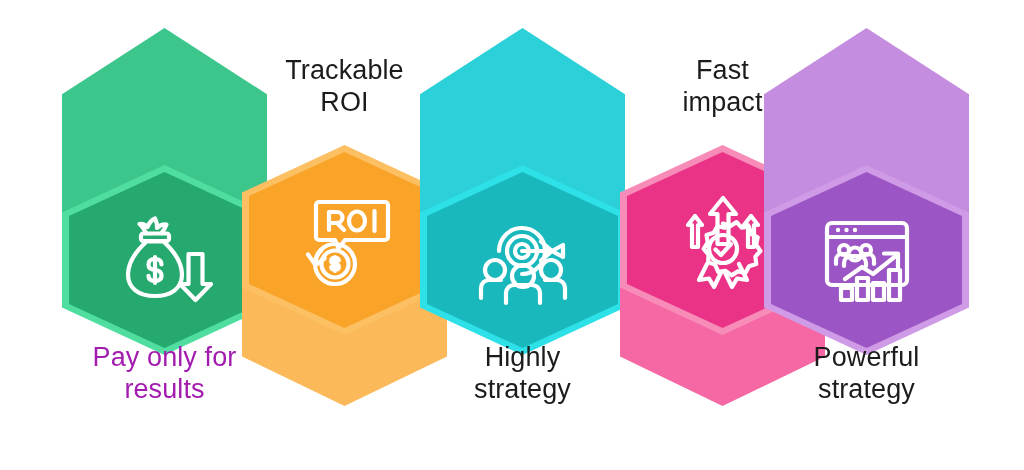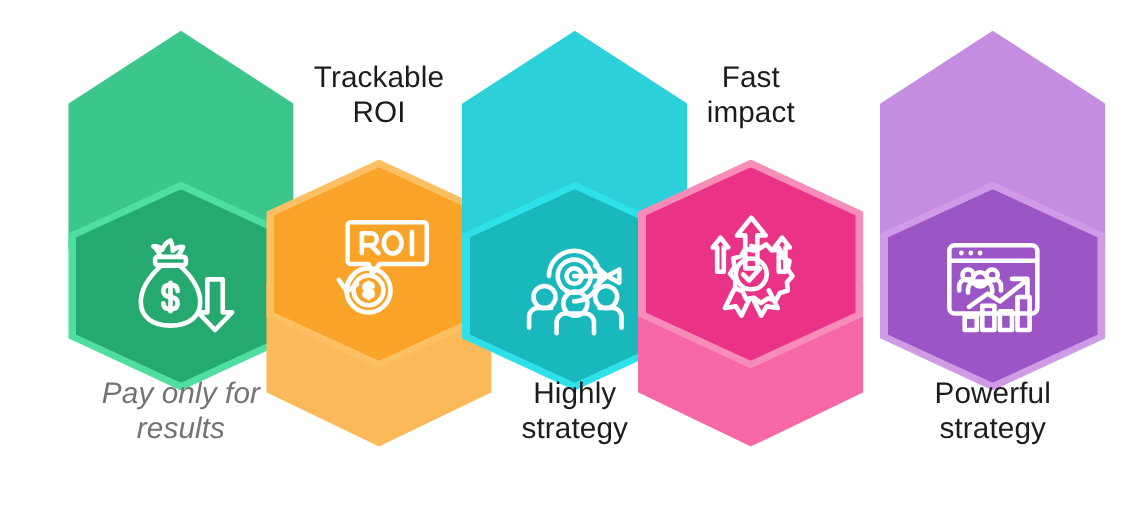--- a/index.html
+++ b/index.html
@@ -78,21 +78,21 @@
       <div class="hex-icon" style="left: 52.5px; top: 210px; width: 100px; height: 100px;">
 <svg width="100" height="100" viewBox="0 0 100 100" fill="none" stroke="#ffffff" stroke-width="4.2" stroke-linecap="round" stroke-linejoin="round">
   <path d="M31 23 q-3.5 -7 -6.5 -9 q5 -0.5 8 3 q2.5 -6.5 7.5 -8.5 q2.5 5.5 2 9.5 q4 -4 9.5 -3.5 q-2 5 -5 8.5"></path>
   <rect x="26" y="23.5" width="28" height="7.5" rx="2.2"></rect>
   <path d="M31.5 31.5 C19 43 13 54 13 64.5 C13 78 23.5 86 40 86 C56.5 86 67 78 67 64.5 C67 54 61 43 48.5 31.5 Z"></path>
   <path d="M40 47 v26"></path>
   <path d="M46.5 54.5 q0 -5.5 -6.5 -5.5 q-6.5 0 -6.5 5.5 q0 5 6.5 5.5 q6.5 0.5 6.5 5.8 q0 5.2 -6.5 5.2 q-6.5 0 -6.5 -5.2"></path>
   <path d="M73.5 44 h14 v30 h8.5 L80.5 90 L65 74 h8.5 Z"></path>
 </svg>
       </div>
-      <div class="hex-label" style="top: 342px; color: #737373; font-style: italic;">Pay only for
+      <div class="hex-label" style="top: 342px; color: #a21caf;">Pay only for
 results</div>
     </div>
     <div class="hex-group" style="left: 242px; width: 205px;">
       <div class="hex-back" style="left: 0px; top: 208px; width: 205px; height: 198px; background: rgb(251, 185, 90);"></div>
       <div class="hex-front-outer" style="left: 0px; top: 145px; width: 205px; height: 190px; background: rgb(252, 192, 99);"></div>
       <div class="hex-front-inner" style="left: 7px; top: 152px; width: 191px; height: 176px; background: rgb(249, 163, 40);"></div>
       <div class="hex-icon" style="left: 52.5px; top: 190px; width: 100px; height: 100px;">
 <svg width="100" height="100" viewBox="0 0 100 100" fill="none" stroke="#ffffff" stroke-width="4.2" stroke-linecap="round" stroke-linejoin="round">
   <path d="M24 12 h66 a3 3 0 0 1 3 3 v32 a3 3 0 0 1 -3 3 H50 l-6.5 8.5 L40 50 H24 a3 3 0 0 1 -3 -3 V15 a3 3 0 0 1 3 -3 Z"></path>
   <path d="M34 40 V22 h8 a5.5 5.5 0 0 1 0 11 h-8 m8 0 l7 7"></path>
@@ -124,40 +124,40 @@
   <path d="M8 88 V78 a8 8 0 0 1 8 -8 h12"></path>
   <circle cx="78" cy="60" r="10"></circle>
   <path d="M92 88 V78 a8 8 0 0 0 -8 -8 H72"></path>
   <circle cx="50" cy="66" r="11"></circle>
   <path d="M33 93 V83 a8 8 0 0 1 8 -8 h18 a8 8 0 0 1 8 8 v10"></path>
 </svg>
       </div>
       <div class="hex-label" style="top: 342px; color: rgb(28, 28, 28);">Highly
 strategy</div>
     </div>
-    <div class="hex-group" style="left: 580px; width: 205px;">
+    <div class="hex-group" style="left: 620px; width: 205px;">
       <div class="hex-back" style="left: 0px; top: 208px; width: 205px; height: 198px; background: rgb(245, 104, 164);"></div>
       <div class="hex-front-outer" style="left: 0px; top: 145px; width: 205px; height: 190px; background: rgb(248, 140, 185);"></div>
       <div class="hex-front-inner" style="left: 7px; top: 152px; width: 191px; height: 176px; background: rgb(234, 51, 135);"></div>
       <div class="hex-icon" style="left: 52.5px; top: 190px; width: 100px; height: 100px;">
 <svg width="100" height="100" viewBox="0 0 100 100" fill="none" stroke="#ffffff" stroke-width="4.2" stroke-linecap="round" stroke-linejoin="round">
   <path d="M50 8 L63 24 h-7.5 v30 h-11 V24 H37 Z"></path>
   <path d="M22 26 l7 9 h-4 v22 h-6 V35 h-4 Z"></path>
   <path d="M78 26 l7 9 h-4 v22 h-6 V35 h-4 Z"></path>
   <path d="M50 33.5 l7.2 2.6 l6.4 -4 l5 5.6 l7.4 -1.1 l2.1 7.3 l6.6 3.5 l-1.6 7.4 l4.3 6.2 l-5 5.6 l0.8 7.5 l-7.2 2.2 l-3.6 6.6 l-7.4 -1.5 l-6.4 4 l-6 -4.6 l-7.4 1 l-3 -6.9 l-7 -2.8 l0.3 -7.5 l-4.8 -5.8 l4 -6.4 l-1.2 -7.4 l7.2 -2.2 l3.7 -6.6 l7.3 1.6 Z"></path>
   <circle cx="50" cy="59" r="14"></circle>
   <path d="M42.5 59.5 l5.5 5.5 l10 -11"></path>
   <path d="M34 74 l-8 16 l10 -1.5 l5 8.5 l7 -14.5"></path>
   <path d="M66 74 l8 16 l-10 -1.5 l-5 8.5 l-7 -14.5"></path>
 </svg>
       </div>
       <div class="hex-label" style="top: 55px; color: rgb(28, 28, 28);">Fast
 impact</div>
     </div>
-    <div class="hex-group" style="left: 800px; width: 205px;">
+    <div class="hex-group" style="left: 764px; width: 205px;">
       <div class="hex-back" style="left: 0px; top: 28px; width: 205px; height: 265px; background: rgb(196, 141, 223);"></div>
       <div class="hex-front-outer" style="left: 0px; top: 165px; width: 205px; height: 190px; background: rgb(207, 154, 230);"></div>
       <div class="hex-front-inner" style="left: 7px; top: 172px; width: 191px; height: 176px; background: rgb(155, 85, 196);"></div>
       <div class="hex-icon" style="left: 52.5px; top: 210px; width: 100px; height: 100px;">
 <svg width="100" height="100" viewBox="0 0 100 100" fill="none" stroke="#ffffff" stroke-width="4.2" stroke-linecap="round" stroke-linejoin="round">
   <rect x="10" y="13" width="80" height="62" rx="5"></rect>
   <path d="M10 27 h80"></path>
   <circle cx="21" cy="20" r="2.2" fill="#ffffff" stroke="none"></circle>
   <circle cx="29.5" cy="20" r="2.2" fill="#ffffff" stroke="none"></circle>
   <circle cx="38" cy="20" r="2.2" fill="#ffffff" stroke="none"></circle>

